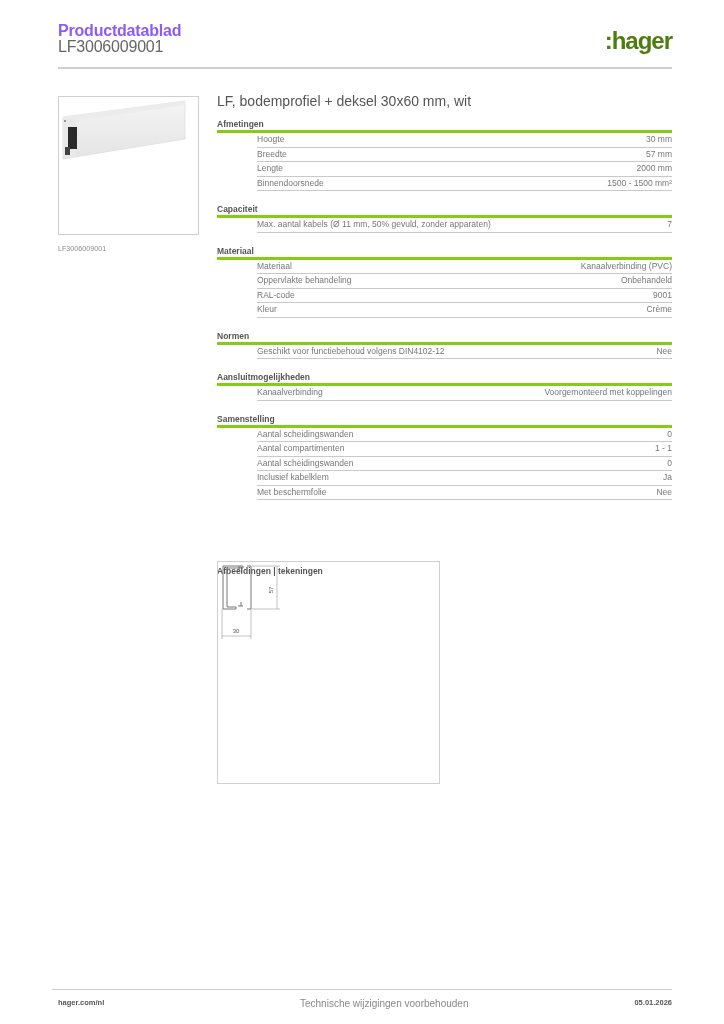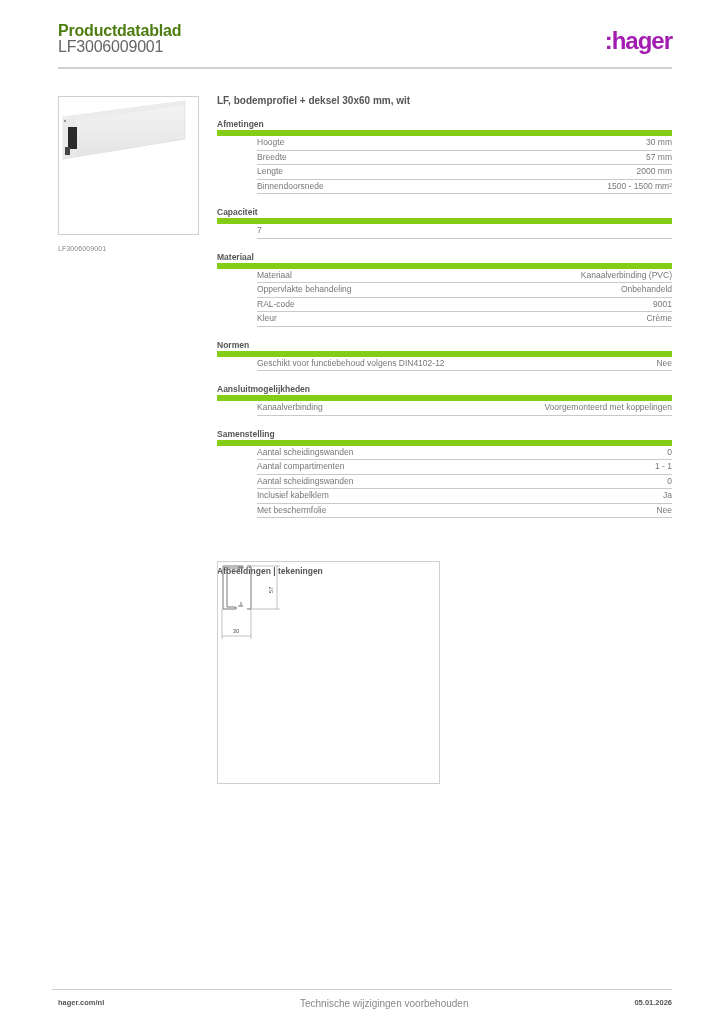--- a/index.html
+++ b/index.html
@@ -1,31 +1,31 @@
 <!DOCTYPE html>
 <html><head>
 <meta charset="utf-8">
 <style>
   html, body { margin:0; padding:0; background:#ffffff; }
   body { width:724px; height:1024px; position:relative; overflow:hidden;
          font-family:"Liberation Sans", sans-serif; color:#555; }
-  .hdr-title { position:absolute; left:58px; top:22px; font-size:16px; font-weight:bold; color:#4d7c0f; letter-spacing:-0.2px; }
+  .hdr-title { position:absolute; left:58px; top:22px; font-size:16px; font-weight:bold; color:#8b5cf6; letter-spacing:-0.2px; }
   .hdr-code { position:absolute; left:58px; top:38px; font-size:16px; color:#666; letter-spacing:-0.2px; }
-  .logo { position:absolute; right:52px; top:27px; font-size:24px; font-weight:bold; color:#a21caf; letter-spacing:-1px; }
+  .logo { position:absolute; right:52px; top:27px; font-size:24px; font-weight:bold; color:#4d7c0f; letter-spacing:-1px; }
   .hdr-rule { position:absolute; left:58px; top:67px; width:614px; height:2px; background:#cfcfcf; }
 
   .thumb { position:absolute; left:58px; top:96px; width:141px; height:139px; border:1px solid #cfcfcf; box-sizing:border-box; background:#fff; }
   .thumb-caption { position:absolute; left:58px; top:245px; font-size:7px; color:#888; letter-spacing:0.1px; }
 
   .main { position:absolute; left:217px; top:96px; width:455px; }
-  .prod-desc { font-size:10px; font-weight:bold; color:#555; height:10px; line-height:10px; }
+  .prod-desc { font-size:14px; font-weight:normal; color:#555; height:10px; line-height:10px; }
   .tech-title { font-size:8.5px; font-weight:bold; color:#555; margin-top:24px; height:10px; line-height:10px; }
   .section { margin-top:12px; }
   .section:first-of-type { margin-top:18px; }
-  .sec-head { font-size:8.5px; font-weight:bold; color:#555; height:12px; line-height:12px; border-bottom:6px solid #84cc16; }
+  .sec-head { font-size:8.5px; font-weight:bold; color:#555; height:12px; line-height:12px; border-bottom:3px solid #84cc16; }
   .row { display:flex; justify-content:space-between; font-size:8.5px; color:#777; height:13.5px; line-height:13.5px; border-bottom:1px solid #c9c9c9;margin-left:40px; }
   .row span { white-space:nowrap; }
 
   .fig-title { position:absolute; left:217px; top:542px; font-size:8.5px; font-weight:bold; color:#555;margin-top:24px; }
   .fig-box { position:absolute; left:217px; top:561px; width:223px; height:223px; border:1px solid #cfcfcf; box-sizing:border-box; }
 
   .ftr-rule { position:absolute; left:52px; top:989px; width:620px; height:1px; background:#cfcfcf; }
   .ftr-left { position:absolute; left:58px; top:998px; font-size:7.5px; font-weight:bold; color:#555; }
   .ftr-mid { position:absolute; left:300px; top:998px; font-size:10px; color:#888; }
   .ftr-right { position:absolute; right:52px; top:998px; font-size:7.5px; font-weight:bold; color:#555;text-align:center; }
@@ -77,20 +77,21 @@
       </div>
     <div class="row">
         <span>Binnendoorsnede</span>
         <span>1500 - 1500 mm²</span>
       </div>
   </div>
 
   <div class="section">
     <div class="sec-head">Capaciteit</div>
     <div class="row">
+        <span>Max. aantal kabels (Ø 11 mm, 50% gevuld, zonder apparaten)</span>
         <span>7</span>
       </div>
   </div>
 
   <div class="section">
     <div class="sec-head">Materiaal</div>
     <div class="row">
         <span>Materiaal</span>
         <span>Kanaalverbinding (PVC)</span>
       </div>

